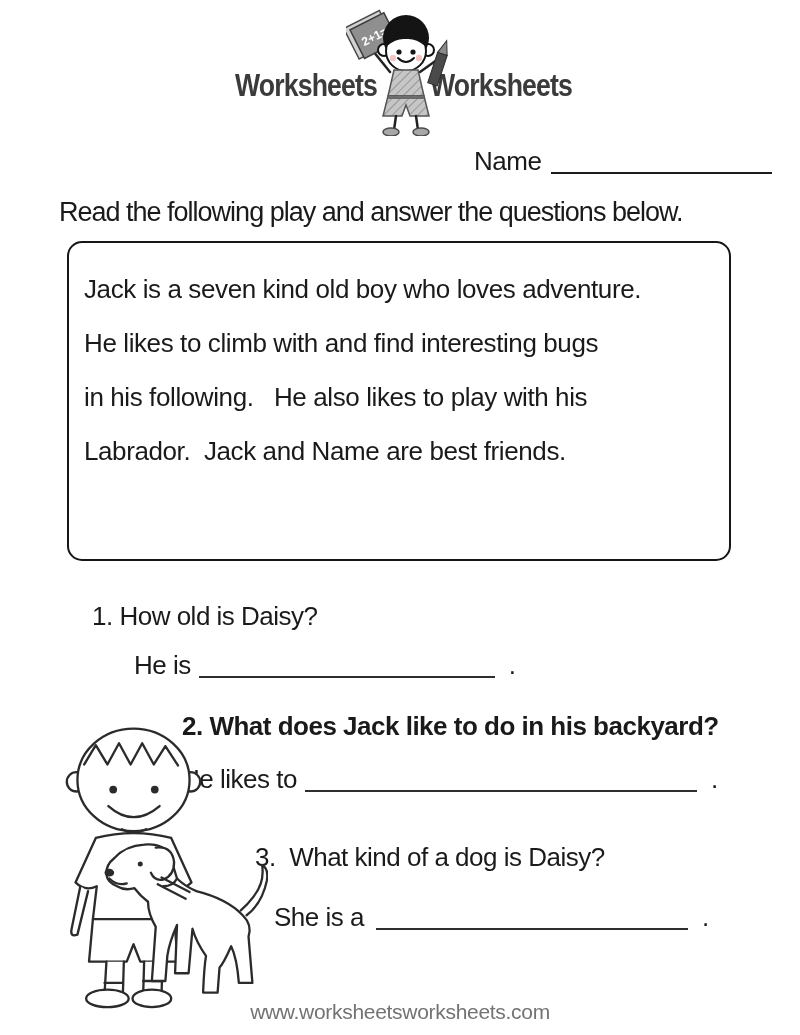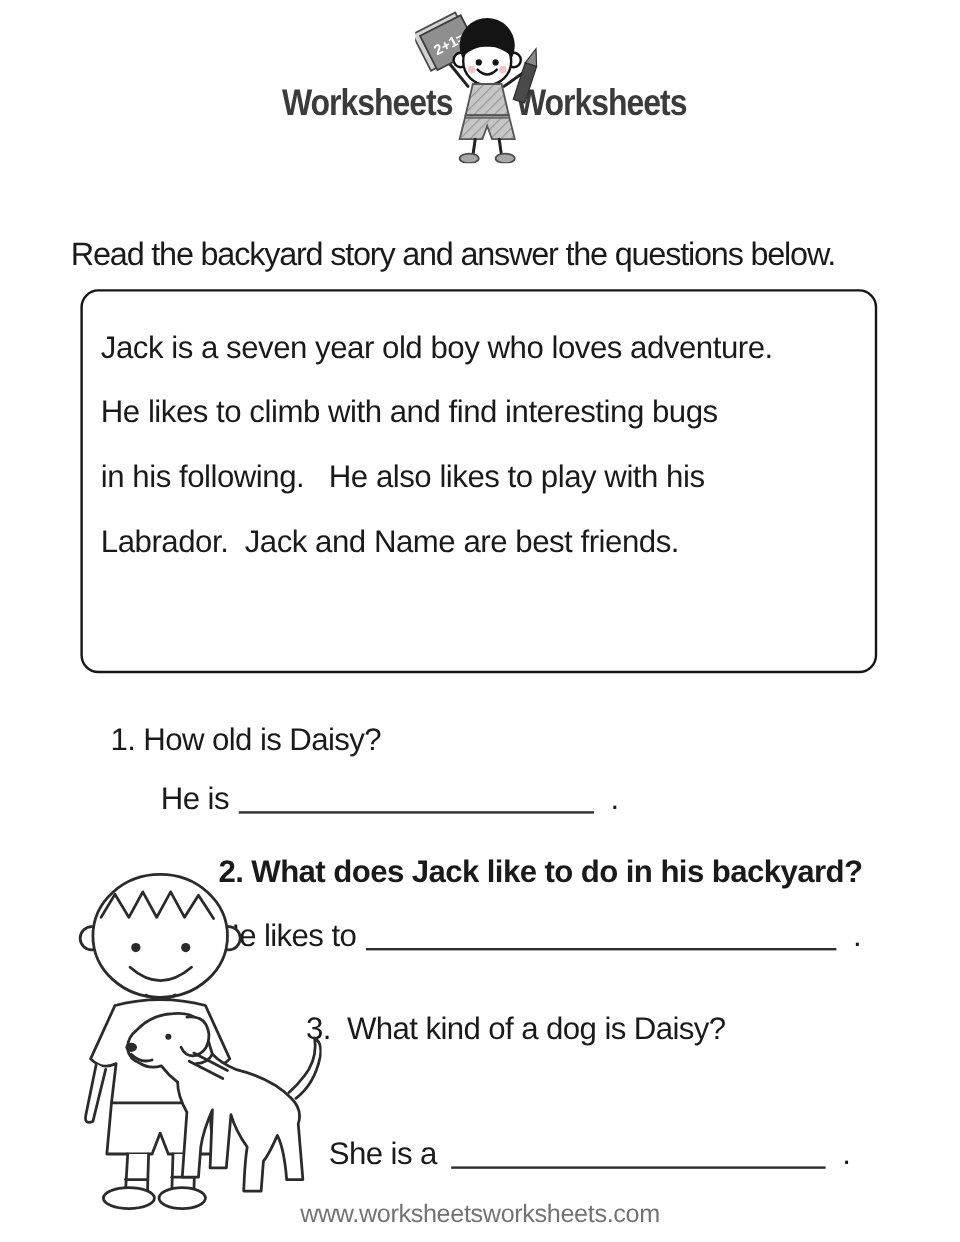--- a/index.html
+++ b/index.html
@@ -29,21 +29,21 @@
   .story-text div{white-space:pre;}
 
   
   .question{position:absolute;font-size:26px;letter-spacing:-.5px;white-space:pre;}
   .q1{left:92px;top:601px;}
   .q2{left:182px;top:711px;font-weight:bold;}
   .q3{left:255px;top:842px;}
   .answer-row{position:absolute;display:flex;align-items:flex-end;font-size:26px;letter-spacing:-.5px;}
   .a1{left:134px;top:650px;}
   .a2{left:181px;top:764px;}
-  .a3{left:274px;top:946px;}
+  .a3{left:274px;top:902px;}
   .answer-blank{height:0;border-bottom:2.5px solid #2e2e2e;margin-bottom:3px;}
   .a1 .answer-blank{width:296px;margin-left:8px;}
   .a2 .answer-blank{width:392px;margin-left:8px;}
   .a3 .answer-blank{width:312px;margin-left:12px;}
   .answer-period{margin-left:14px;}
 
   
   .kid-dog{position:absolute;left:28px;top:720px;}
 
   
@@ -95,26 +95,30 @@
     <path d="M48,62 L72,62 L78,88 L42,88 Z" fill="url(#hatch)" stroke="#555" stroke-width="1.5"></path>
     <path d="M42,88 L78,88 L83,108 L64,108 L60,97 L56,108 L37,108 Z" fill="url(#hatch)" stroke="#555" stroke-width="1.5"></path>
     <line x1="42" y1="90" x2="78" y2="90" stroke="#6a6a6a" stroke-width="2"></line>
 
     <line x1="50" y1="108" x2="48" y2="122" stroke="#222" stroke-width="2.5" stroke-linecap="round"></line>
     <line x1="70" y1="108" x2="72" y2="122" stroke="#222" stroke-width="2.5" stroke-linecap="round"></line>
     <ellipse cx="45" cy="124" rx="8" ry="4" fill="#a8a8a8" stroke="#4a4a4a" stroke-width="1.5"></ellipse>
     <ellipse cx="75" cy="124" rx="8" ry="4" fill="#a8a8a8" stroke="#4a4a4a" stroke-width="1.5"></ellipse>
   </svg>
 
+  <div class="name-row">
+    <span class="name-label">Name</span>
+    <span class="name-blank"></span>
+  </div>
 
-  <div class="instruction">Read the backyard story and answer the questions below.</div>
+  <div class="instruction">Read the following play and answer the questions below.</div>
 
   <div class="story-box"></div>
   <div class="story-text">
-    <div>Jack is a seven year old boy who loves adventure.</div>
+    <div>Jack is a seven kind old boy who loves adventure.</div>
     <div>He likes to climb with and find interesting bugs</div>
     <div>in his following.   He also likes to play with his</div>
     <div>Labrador.  Jack and Name are best friends.</div>
   </div>
 
   <div class="question q1"><span>1. </span><span>How old is Daisy?</span></div>
   <div class="answer-row a1">
     <span>He is</span>
     <span class="answer-blank"></span>
     <span class="answer-period">.</span>

